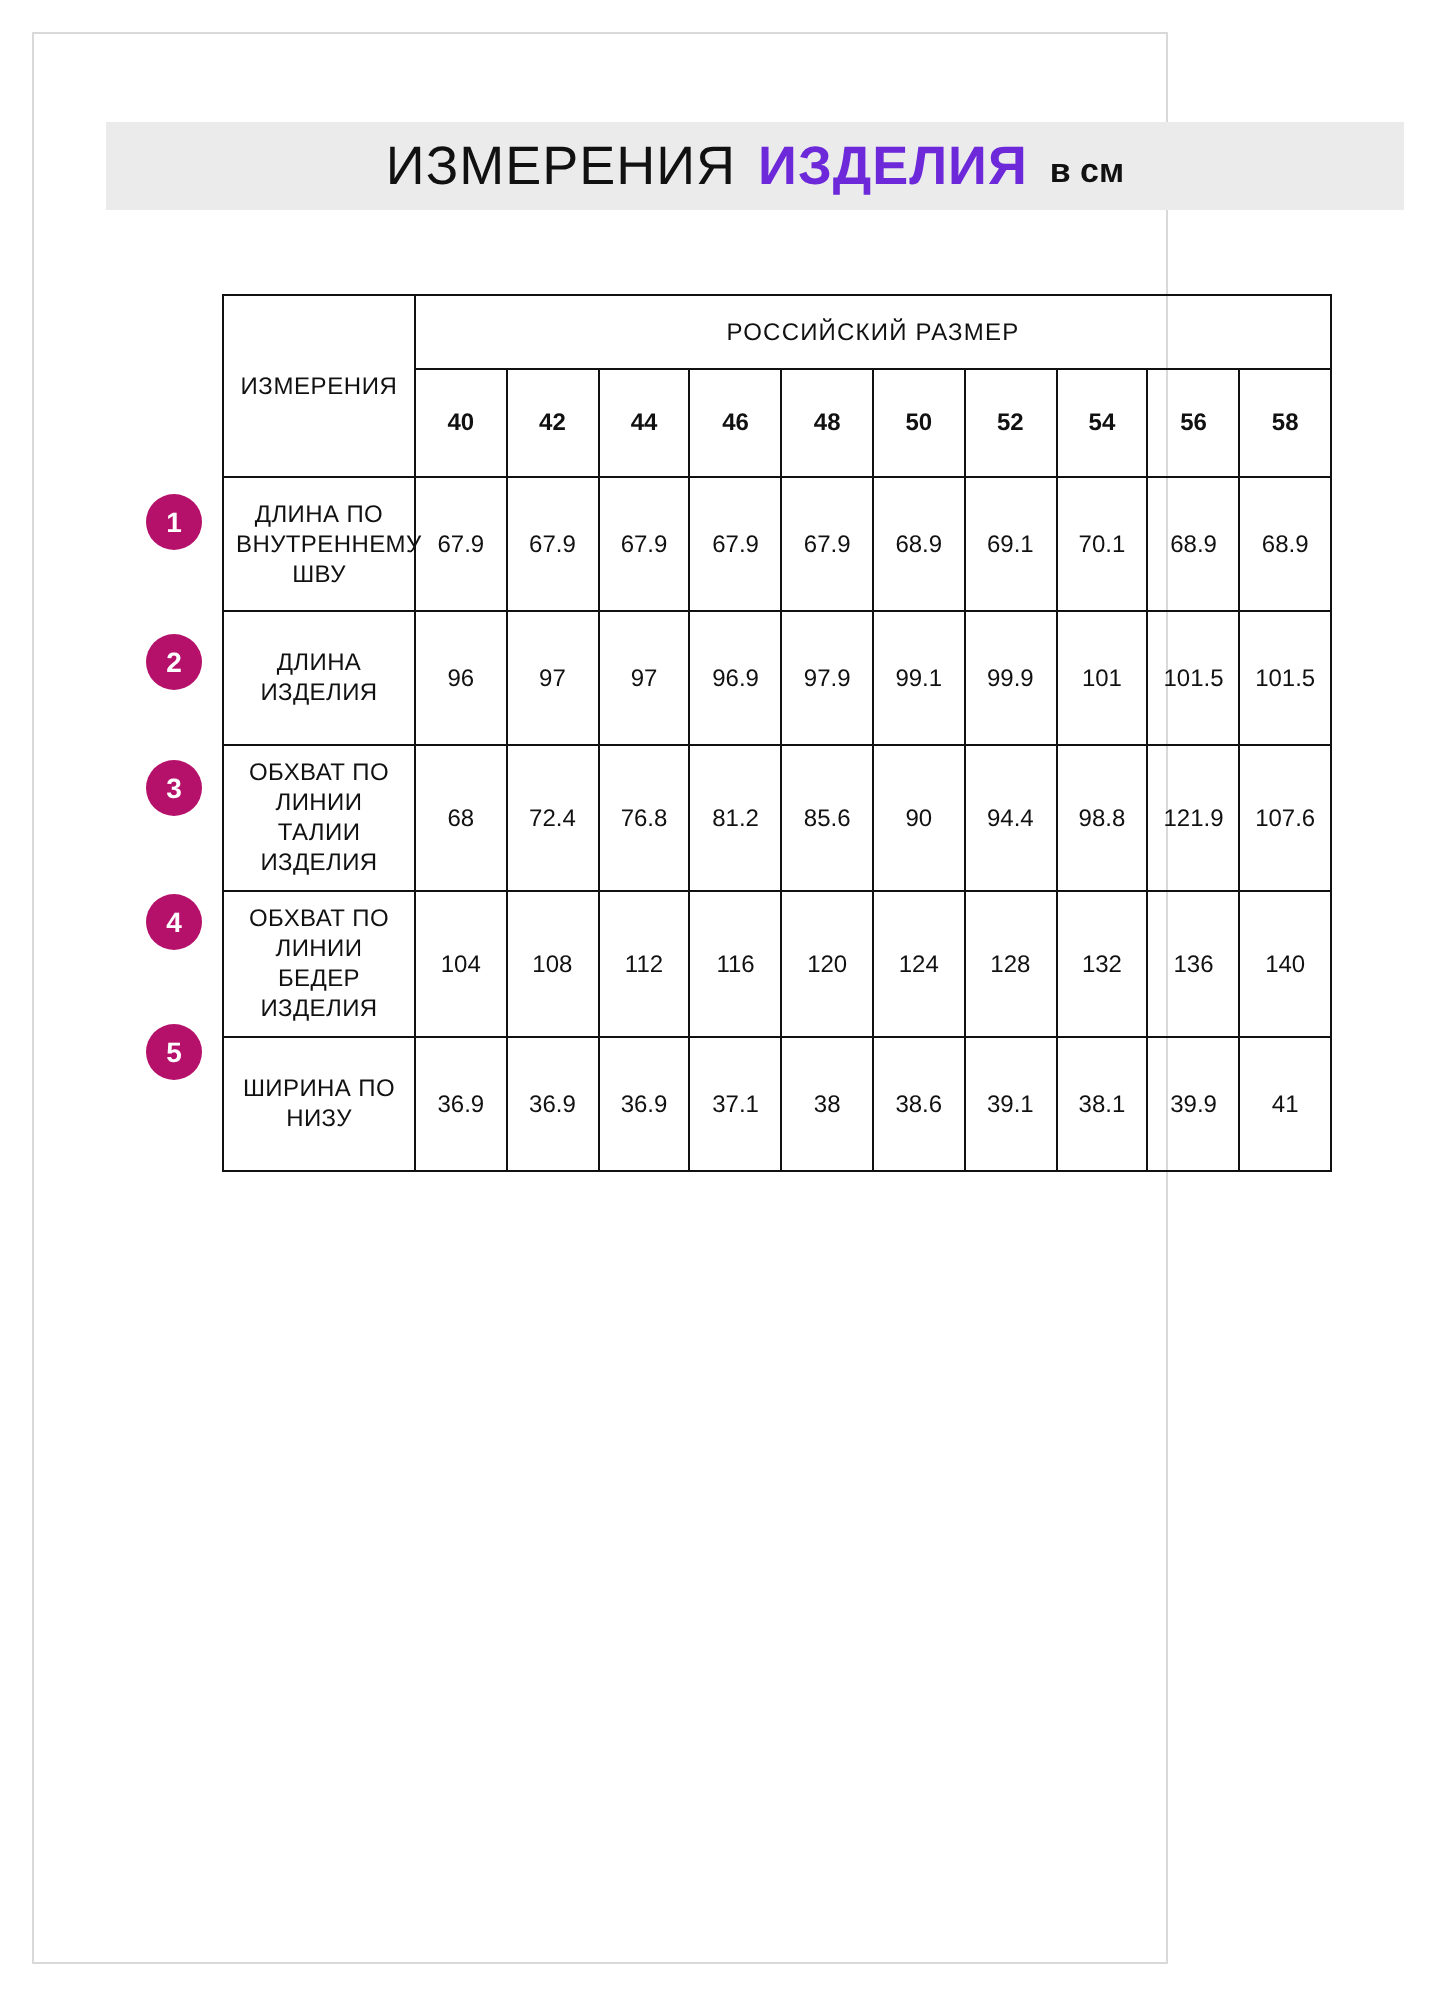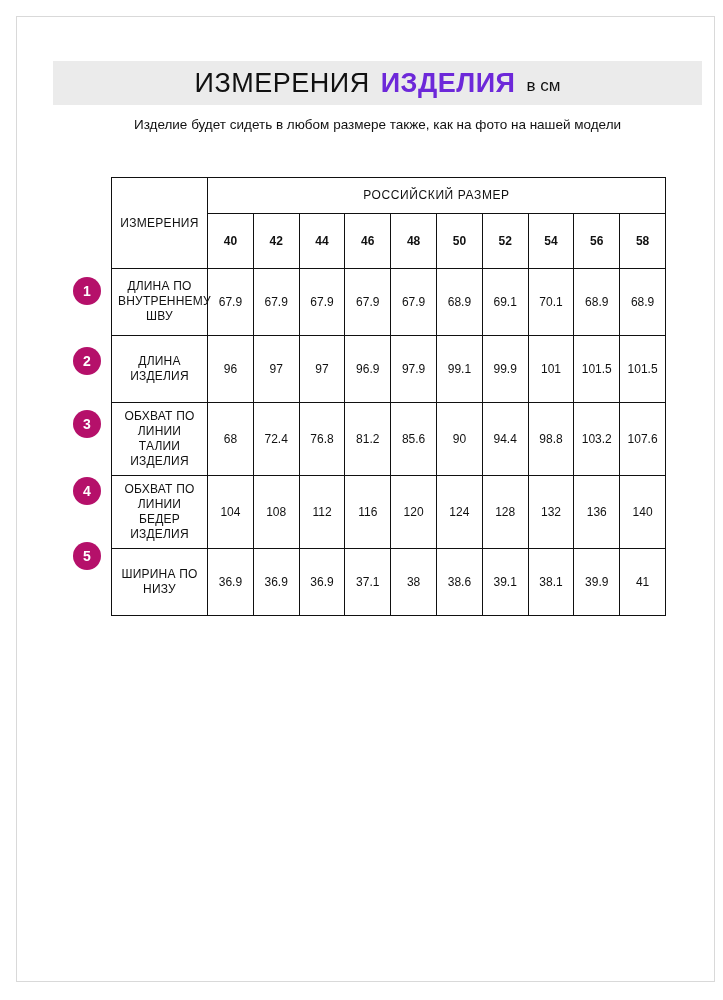--- a/index.html
+++ b/index.html
@@ -12,21 +12,21 @@
     height: 1000px;
     font-family: "Liberation Sans", sans-serif;
     color: #111111;
     position: relative;
     overflow: hidden;
   }
   .page-frame {
     position: absolute;
     left: 16px;
     top: 16px;
-    width: 699px;
+    width: 568px;
     height: 966px;
     border: 1px solid #d9d9d9;
     box-sizing: border-box;
     padding-left: 12px;
   }
   .content {
     position: absolute;
     left: 32px;
     top: 44px;
     width: 657px;
@@ -48,21 +48,21 @@
     color: #111;
   }
   .header-band .h-bold {
     font-size: 27px;
     font-weight: 700;
     letter-spacing: 0.5px;
     color: #6d28d9;
   }
   .header-band .h-units {
     font-size: 17px;
-    font-weight: 400;
+    font-weight: 700;
     color: #111;
     align-self: center;
     padding-top: 5px;
   }
   .doc-code {
     text-align: center;
     font-size: 19px;
     margin-top: 18px;
     color: #111;
   }
@@ -162,21 +162,20 @@
 
 <div class="page-frame">
   <div class="content">
 
     <div class="header-band">
       <span class="h-light">ИЗМЕРЕНИЯ</span>
       <span class="h-bold">ИЗДЕЛИЯ</span>
       <span class="h-units">в см</span>
     </div>
 
-    <div class="doc-note">Изделие будет сидеть в любом размере также, как на фото на нашей модели</div>
 
     <div class="table-wrap">
 
       <div class="badges">
         <div class="badge" style="top:100px">1</div>
         <div class="badge" style="top:170px">2</div>
         <div class="badge" style="top:233px">3</div>
         <div class="badge" style="top:300px">4</div>
         <div class="badge" style="top:365px">5</div>
       </div>
@@ -231,21 +230,21 @@
         <tr class="r3">
           <td class="rowlabel">ОБХВАТ ПО ЛИНИИ ТАЛИИ ИЗДЕЛИЯ</td>
           <td class="val">68</td>
           <td class="val">72.4</td>
           <td class="val">76.8</td>
           <td class="val">81.2</td>
           <td class="val">85.6</td>
           <td class="val">90</td>
           <td class="val">94.4</td>
           <td class="val">98.8</td>
-          <td class="val">103.2</td>
+          <td class="val">121.9</td>
           <td class="val">107.6</td>
         </tr>
 
         <tr class="r4">
           <td class="rowlabel">ОБХВАТ ПО ЛИНИИ БЕДЕР ИЗДЕЛИЯ</td>
           <td class="val">104</td>
           <td class="val">108</td>
           <td class="val">112</td>
           <td class="val">116</td>
           <td class="val">120</td>

